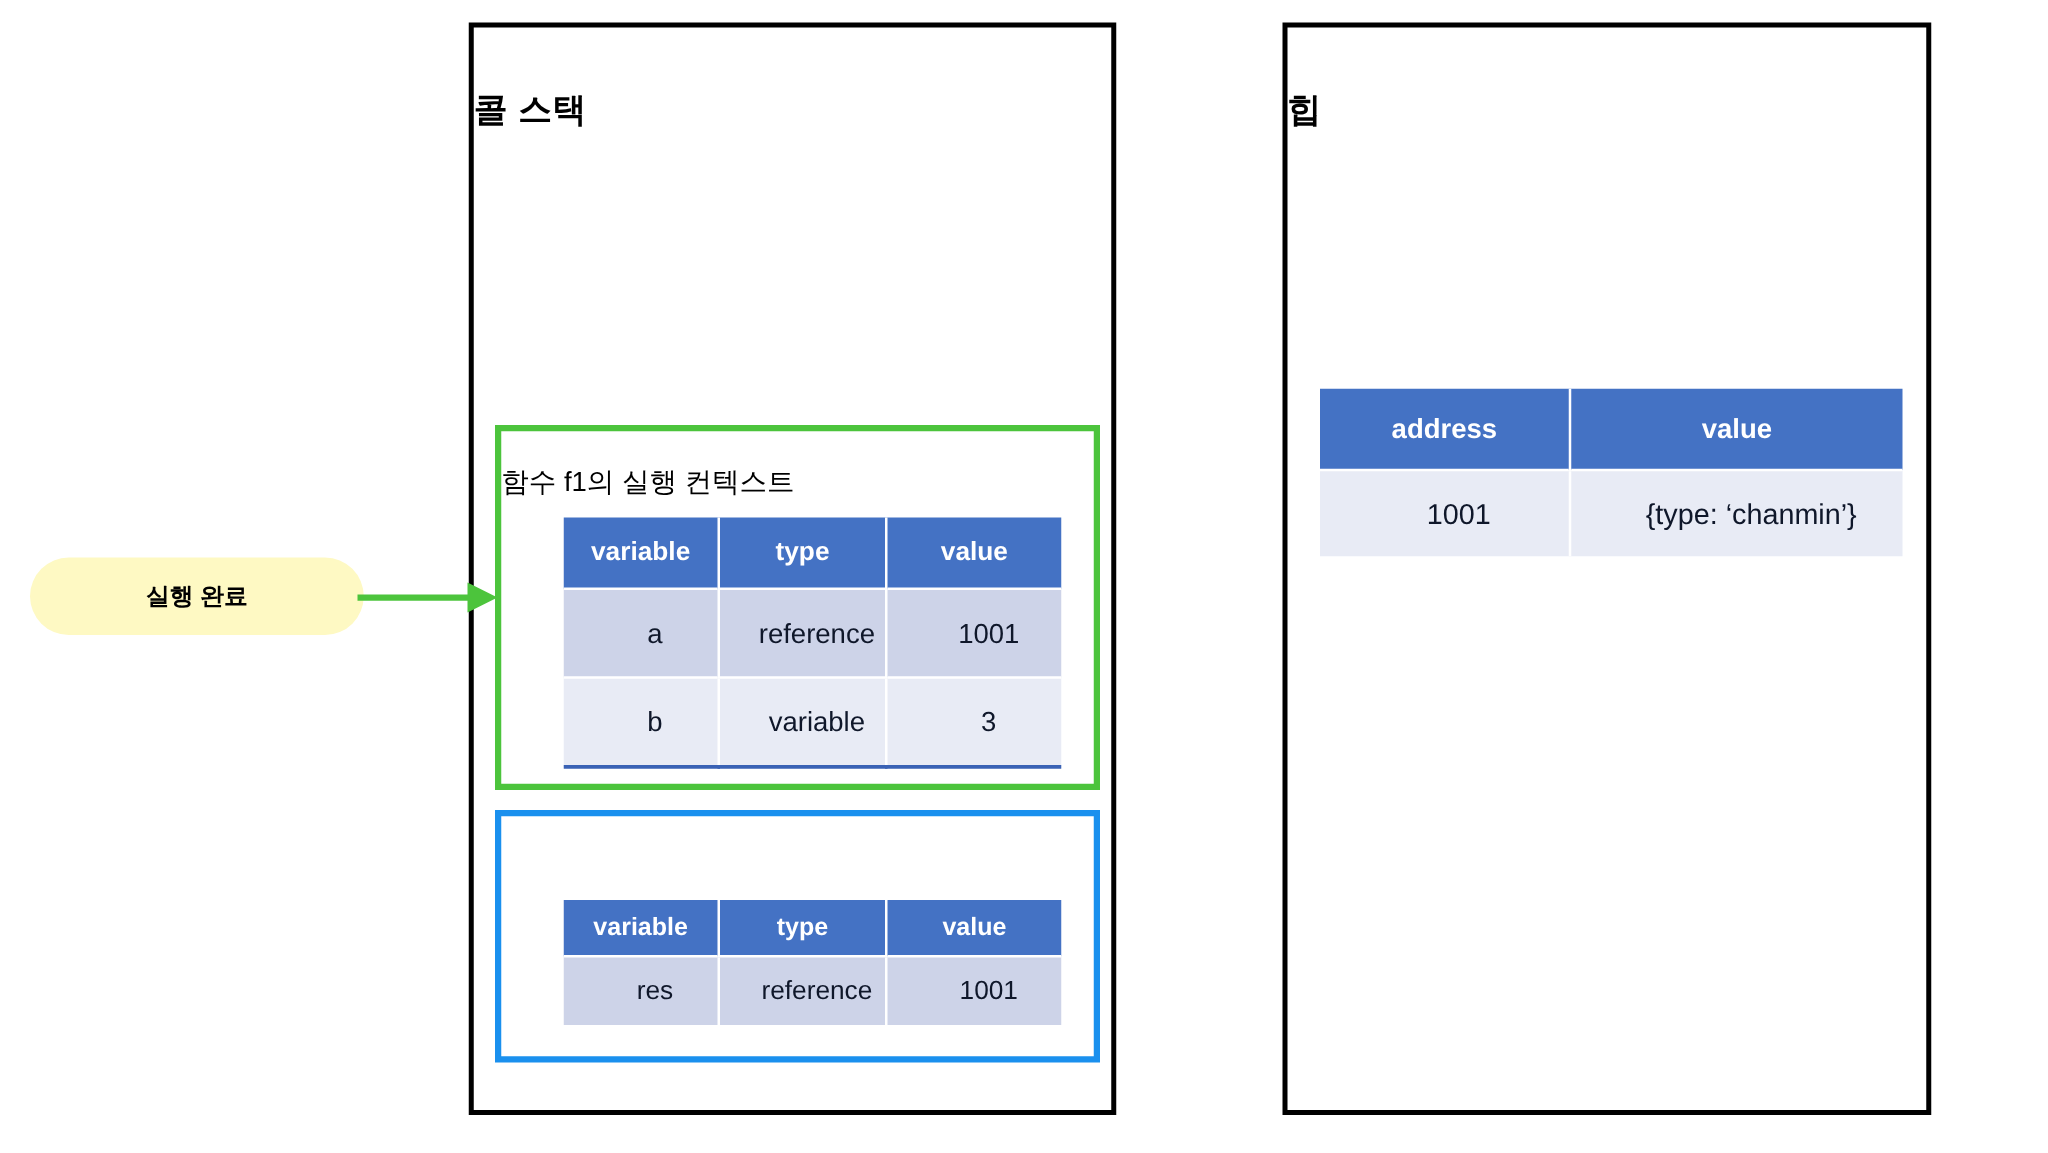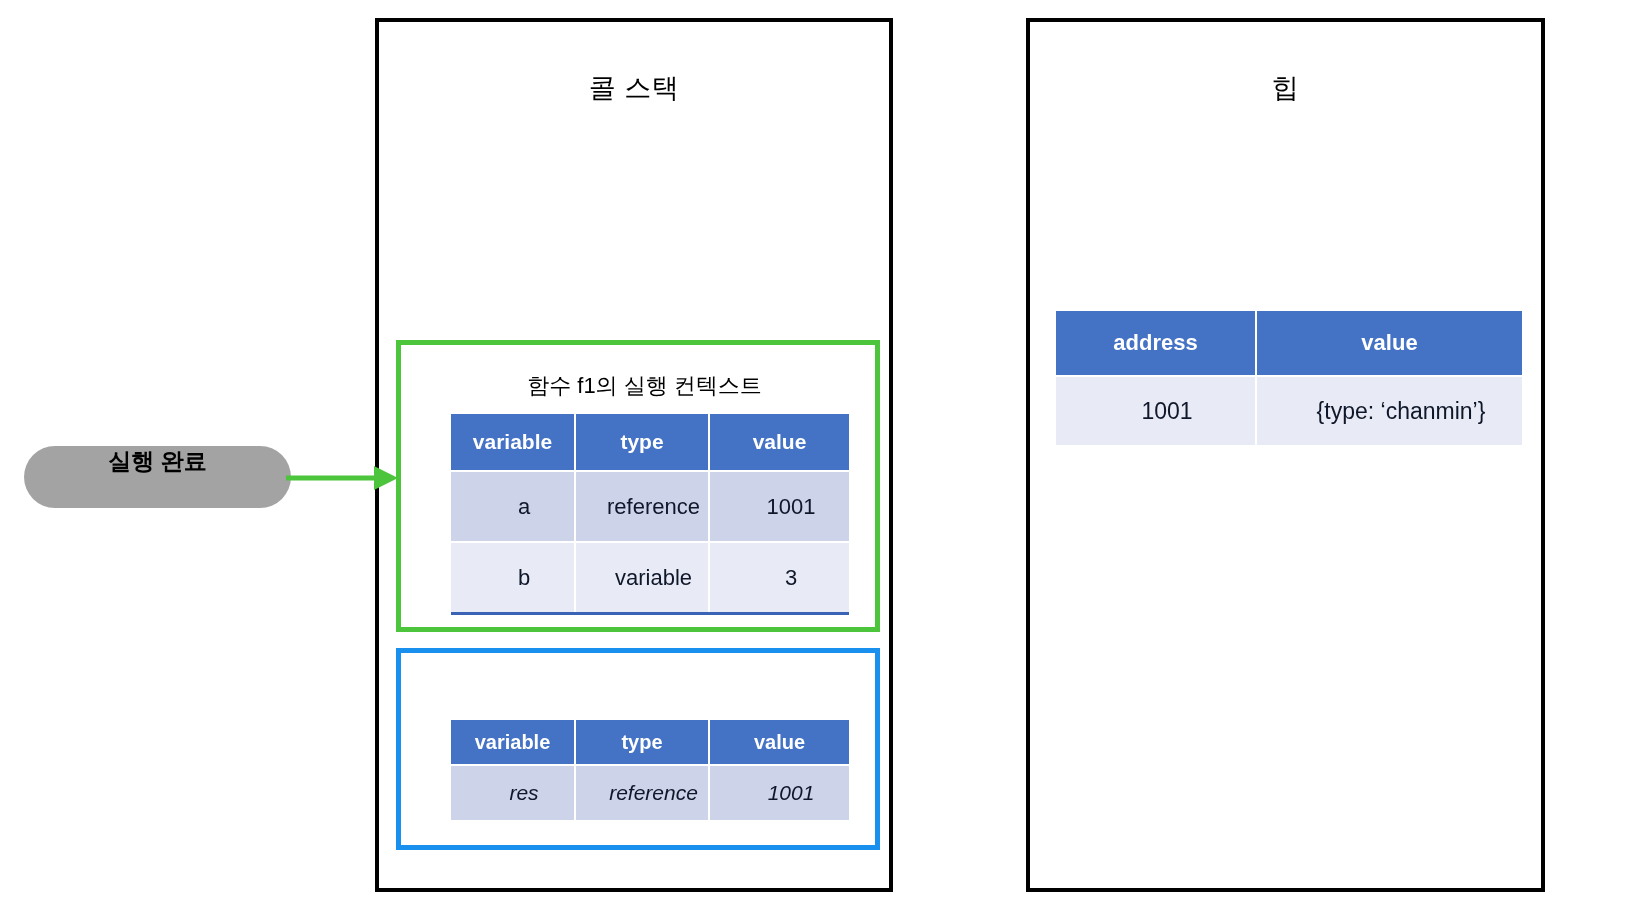--- a/index.html
+++ b/index.html
@@ -23,23 +23,23 @@
     border: 4px solid #000000;
     box-sizing: border-box;
   }
   #call-stack-panel { left: 375px;  top: 18px; width: 518px;  height: 874px; }
   #heap-panel       { left: 1026px; top: 18px; width: 519px;  height: 874px; }
 
   .panel-title {
     position: absolute;
     left: 0;
     right: 0;
-    text-align: center;
+    text-align: left;
     font-size: 27px;
-    font-weight: 400;
+    font-weight: 700;
     letter-spacing: 0.5px;
     color: #000000;
   }
   #call-stack-panel .panel-title { top: 48px; }
   #heap-panel .panel-title { top: 48px; }
 
   
   .context-box {
     position: absolute;
     background: #ffffff;
@@ -57,25 +57,24 @@
     top: 626px;
     width: 484px;
     height: 202px;
     border: 5px solid #1A90EE;
   }
   .context-title {
     position: absolute;
     left: 0;
     right: 0;
     top: 26px;
-    text-align: center;
+    text-align: left;
     font-size: 22px;
     font-weight: 400;
     color: #000000;
-    margin-left: 13px;
   }
 
   
   .data-table {
     position: absolute;
     border-collapse: collapse;
     table-layout: fixed;
   }
   .data-table th {
     background: #4472C4;
@@ -119,21 +118,21 @@
   #f1-table col.c-val  { width: 140px; }
 
   
   #global-table {
     left: 50px;
     top: 67px;
     width: 398px;
     font-size: 21px;
   }
   #global-table th { height: 42px; font-size: 20px; }
-  #global-table td { height: 52px; font-style: italic; }
+  #global-table td { height: 52px; }
   #global-table col.c-var  { width: 124px; }
   #global-table col.c-type { width: 134px; }
   #global-table col.c-val  { width: 140px; }
 
   
   #heap-table {
     left: 26px;
     top: 289px;
     width: 466px;
     font-size: 23px;
@@ -143,25 +142,26 @@
   #heap-table col.c-addr { width: 200px; }
   #heap-table col.c-val  { width: 266px; }
 
   
   #callout-pill {
     position: absolute;
     left: 24px;
     top: 446px;
     width: 267px;
     height: 62px;
-    background: #a3a3a3;
+    background: #fef9c3;
     border-radius: 31px;
     display: flex;
+    align-items: center;
     justify-content: center;
-    font-size: 23px;
+    font-size: 19px;
     font-weight: 700;
     color: #000000;
     box-sizing: border-box;
   }
   #callout-arrow {
     position: absolute;
     left: 286px;
     top: 462px;
     width: 112px;
     height: 32px;

